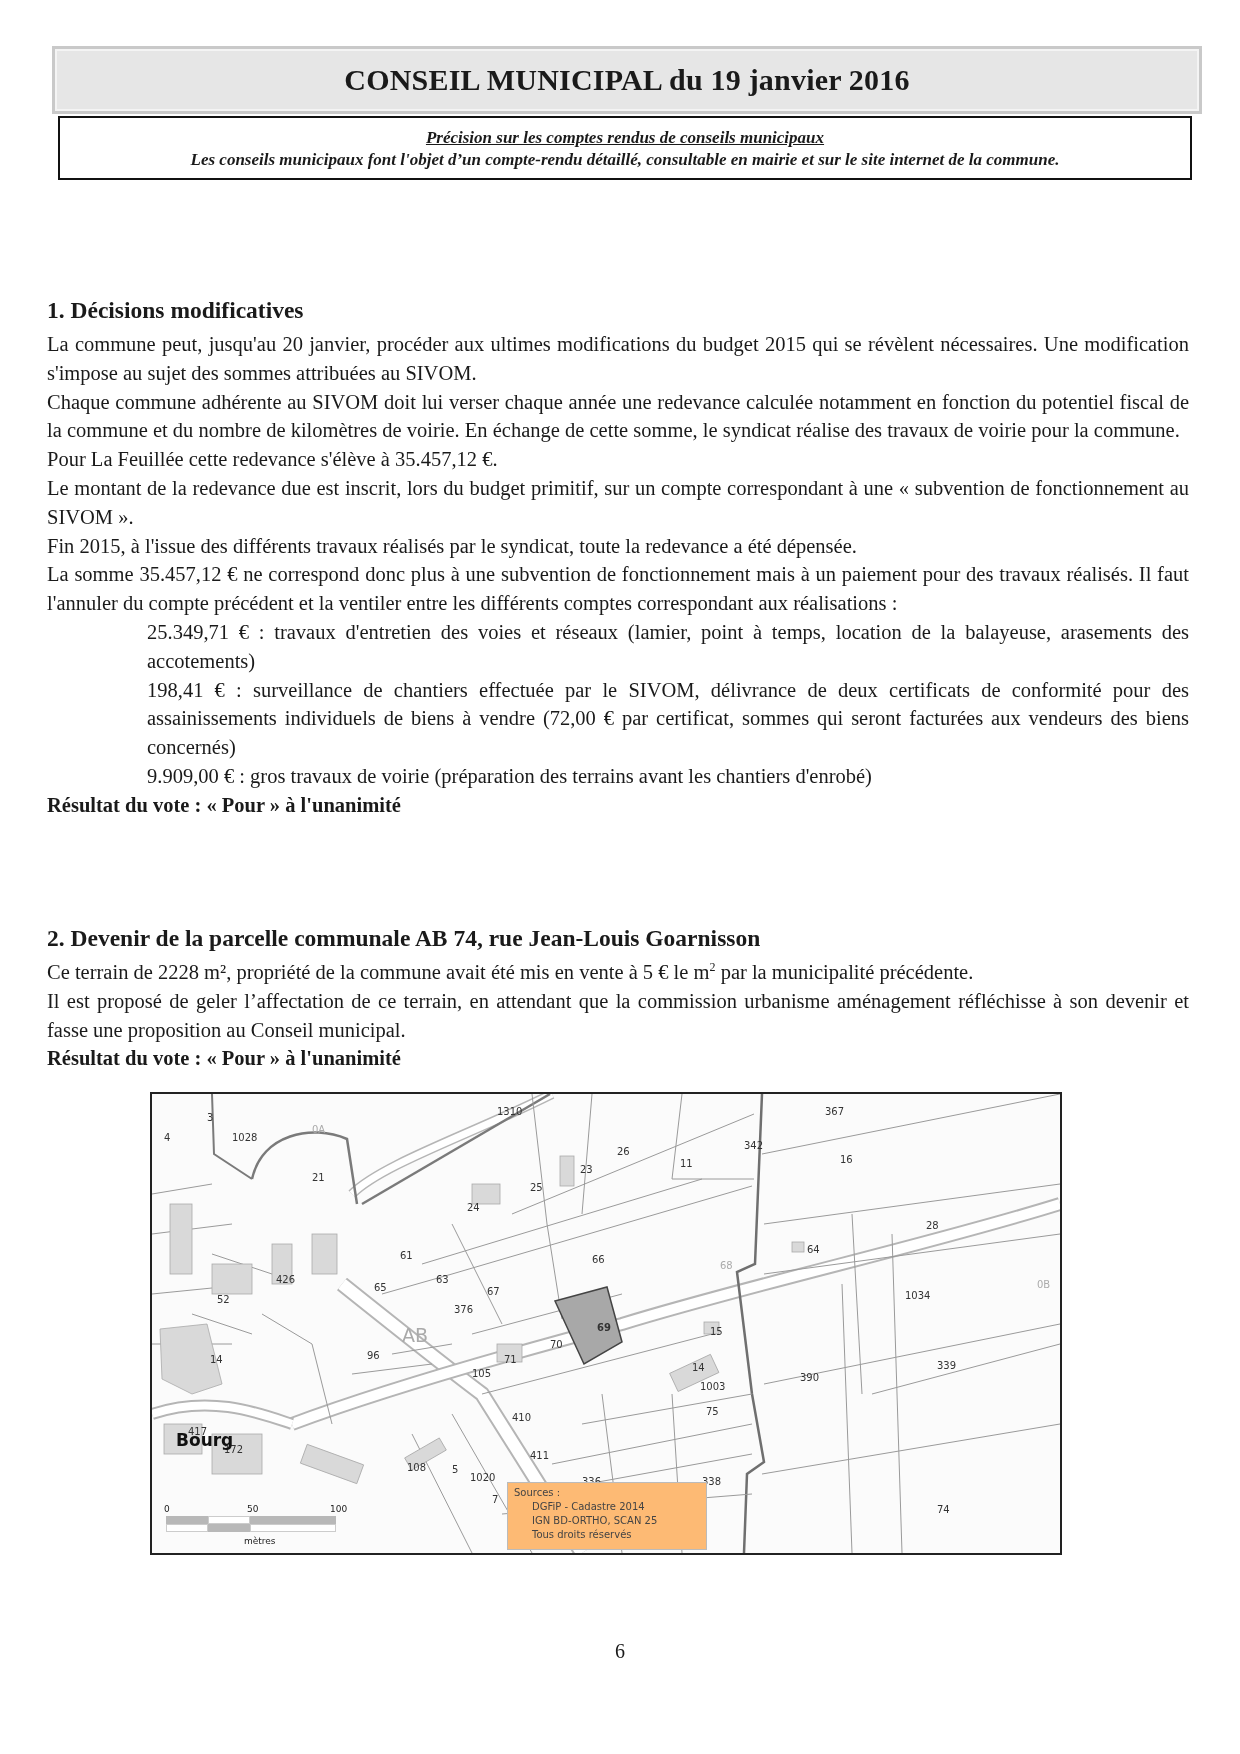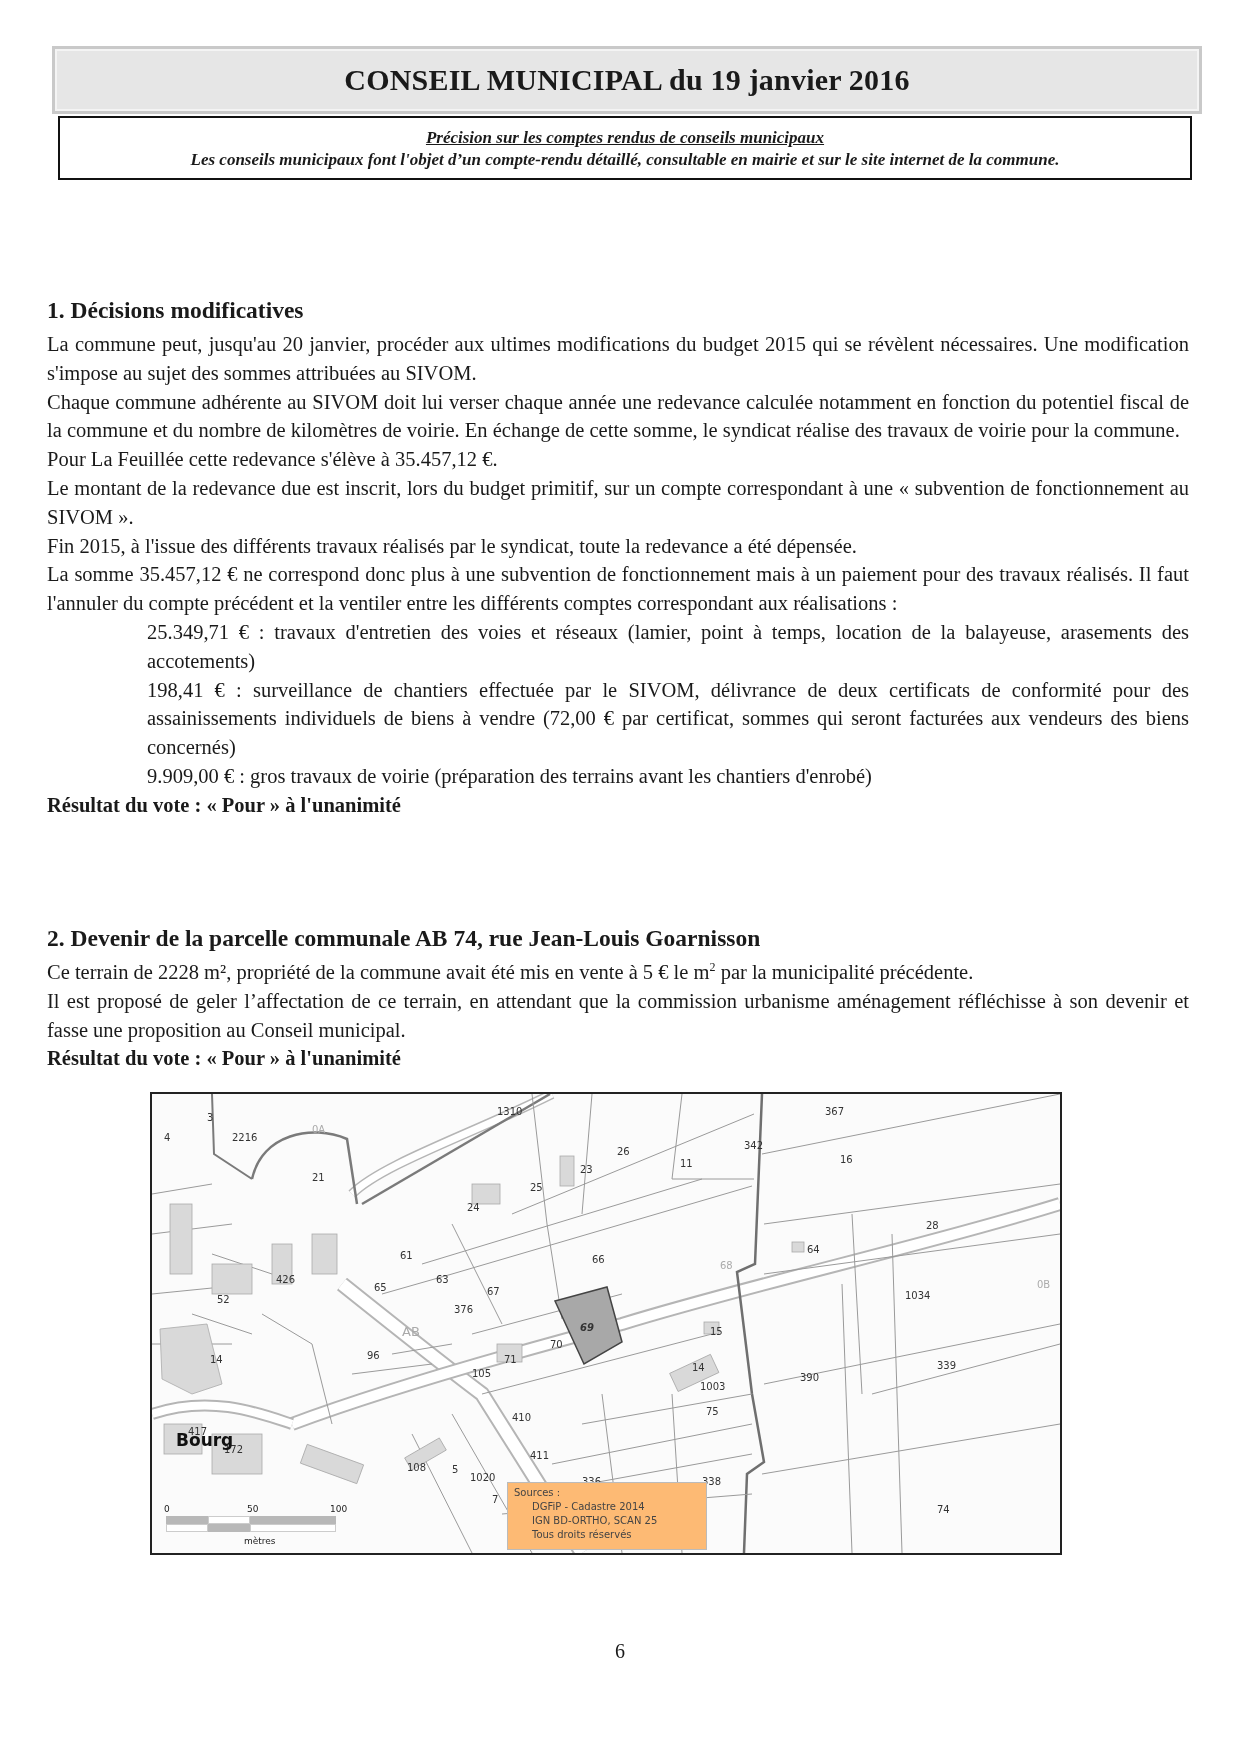--- a/index.html
+++ b/index.html
@@ -122,33 +122,33 @@
         <rect x="60" y="340" width="50" height="40"></rect>
         <rect x="12" y="330" width="38" height="30"></rect>
         <rect x="254" y="355" width="40" height="14" transform="rotate(-30 270 362)"></rect>
         <rect x="150" y="360" width="60" height="20" transform="rotate(20 180 370)"></rect>
         <rect x="640" y="148" width="12" height="10"></rect>
       </g>
 
       <path d="M403 207 L 455 193 L 470 248 L 432 270 Z" fill="#a8a8a8" stroke="#444" stroke-width="1.5"></path>
     </svg>
 
-    <div class="map-label" style="left:428px;top:228px;font-weight:bold;font-style:italic;">69</div>
+    <div class="map-label" style="left:445px;top:228px;font-weight:bold;">69</div>
     <div class="map-label" style="left:398px;top:245px;">70</div>
     <div class="map-label" style="left:352px;top:260px;">71</div>
     <div class="map-label" style="left:440px;top:160px;">66</div>
     <div class="map-label" style="left:335px;top:192px;">67</div>
     <div class="map-label" style="left:568px;top:166px;color:#aaa;">68</div>
     <div class="map-label" style="left:558px;top:232px;">15</div>
     <div class="map-label" style="left:540px;top:268px;">14</div>
     <div class="map-label" style="left:548px;top:287px;">1003</div>
     <div class="map-label" style="left:345px;top:12px;">1310</div>
     <div class="map-label" style="left:55px;top:18px;">3</div>
     <div class="map-label" style="left:12px;top:38px;">4</div>
-    <div class="map-label" style="left:80px;top:38px;">2216</div>
+    <div class="map-label" style="left:80px;top:38px;">1028</div>
     <div class="map-label" style="left:160px;top:30px;color:#aaa;">0A</div>
     <div class="map-label" style="left:160px;top:78px;">21</div>
     <div class="map-label" style="left:315px;top:108px;">24</div>
     <div class="map-label" style="left:378px;top:88px;">25</div>
     <div class="map-label" style="left:428px;top:70px;">23</div>
     <div class="map-label" style="left:465px;top:52px;">26</div>
     <div class="map-label" style="left:528px;top:64px;">11</div>
     <div class="map-label" style="left:592px;top:46px;">342</div>
     <div class="map-label" style="left:673px;top:12px;">367</div>
     <div class="map-label" style="left:688px;top:60px;">16</div>
@@ -160,21 +160,21 @@
     <div class="map-label" style="left:785px;top:410px;">74</div>
     <div class="map-label" style="left:554px;top:312px;">75</div>
     <div class="map-label" style="left:430px;top:382px;">336</div>
     <div class="map-label" style="left:550px;top:382px;">338</div>
     <div class="map-label" style="left:378px;top:356px;">411</div>
     <div class="map-label" style="left:360px;top:318px;">410</div>
     <div class="map-label" style="left:248px;top:156px;">61</div>
     <div class="map-label" style="left:284px;top:180px;">63</div>
     <div class="map-label" style="left:222px;top:188px;">65</div>
     <div class="map-label" style="left:302px;top:210px;">376</div>
-    <div class="map-label" style="left:250px;top:230px;color:#aaa;font-size:13px;">AB</div>
+    <div class="map-label" style="left:250px;top:230px;color:#aaa;font-size:19px;">AB</div>
     <div class="map-label" style="left:65px;top:200px;">52</div>
     <div class="map-label" style="left:124px;top:180px;">426</div>
     <div class="map-label" style="left:58px;top:260px;">14</div>
     <div class="map-label" style="left:72px;top:350px;">172</div>
     <div class="map-label" style="left:36px;top:332px;">417</div>
     <div class="map-label" style="left:255px;top:368px;">108</div>
     <div class="map-label" style="left:300px;top:370px;">5</div>
     <div class="map-label" style="left:318px;top:378px;">1020</div>
     <div class="map-label" style="left:340px;top:400px;">7</div>
     <div class="map-label" style="left:465px;top:410px;">411</div>

